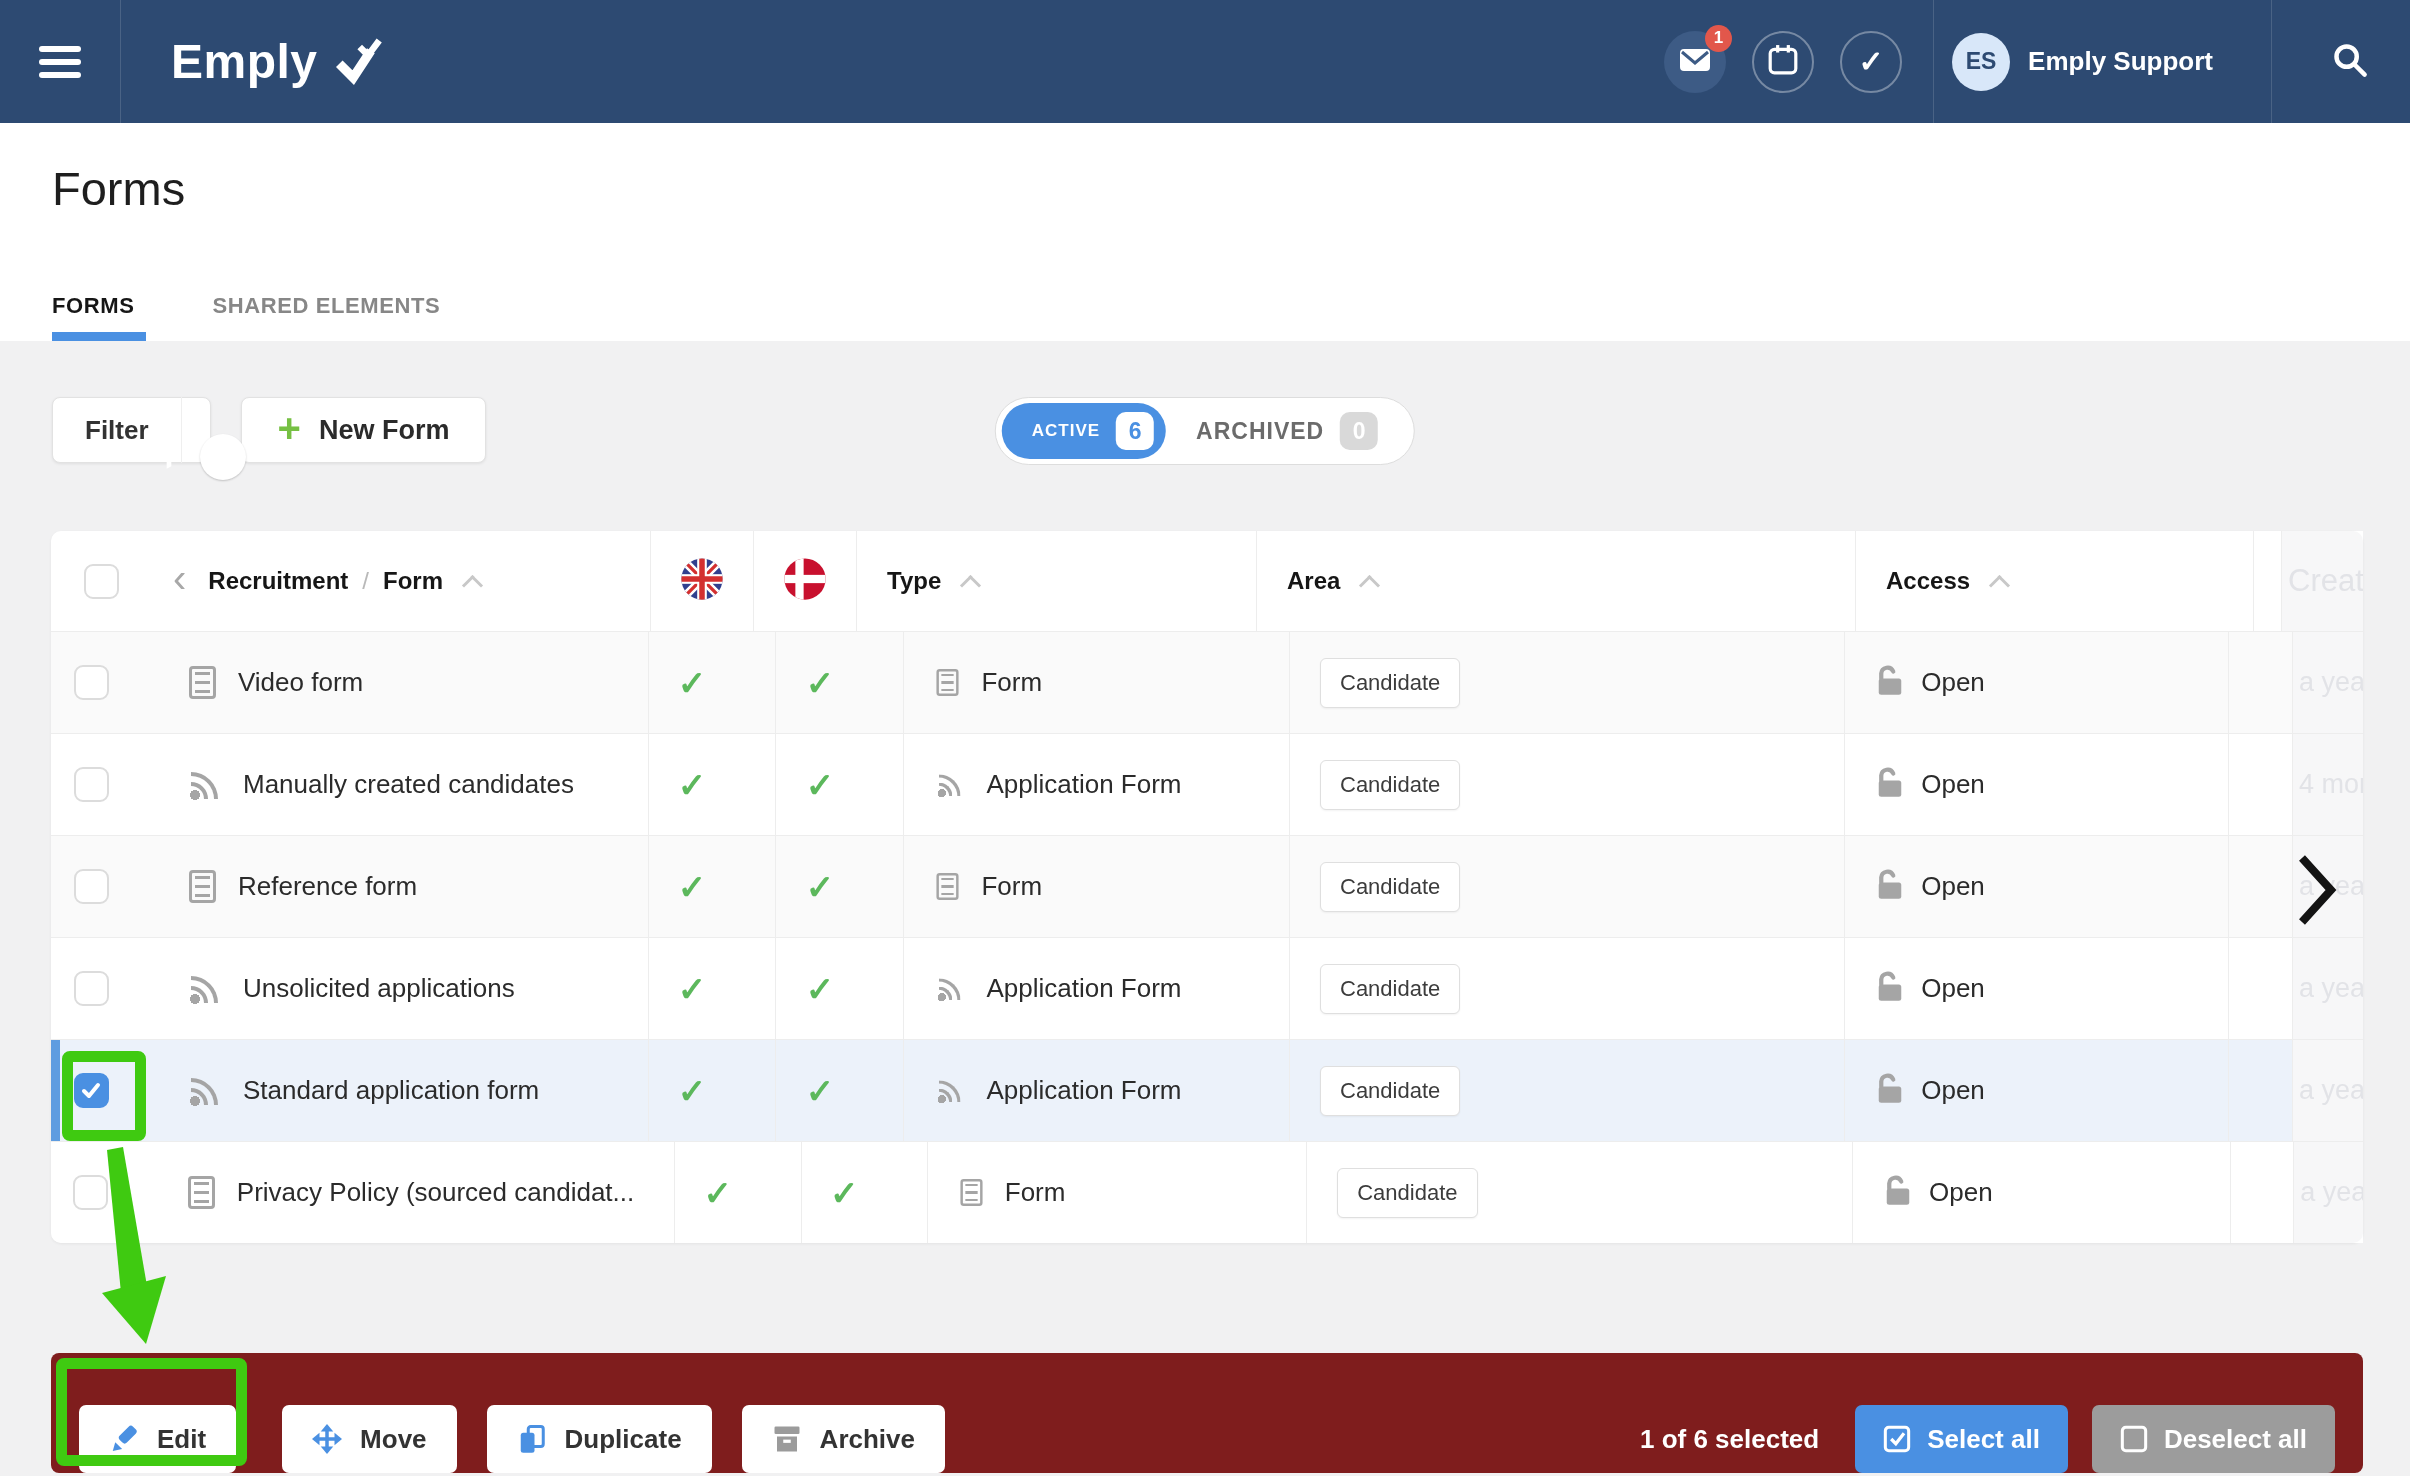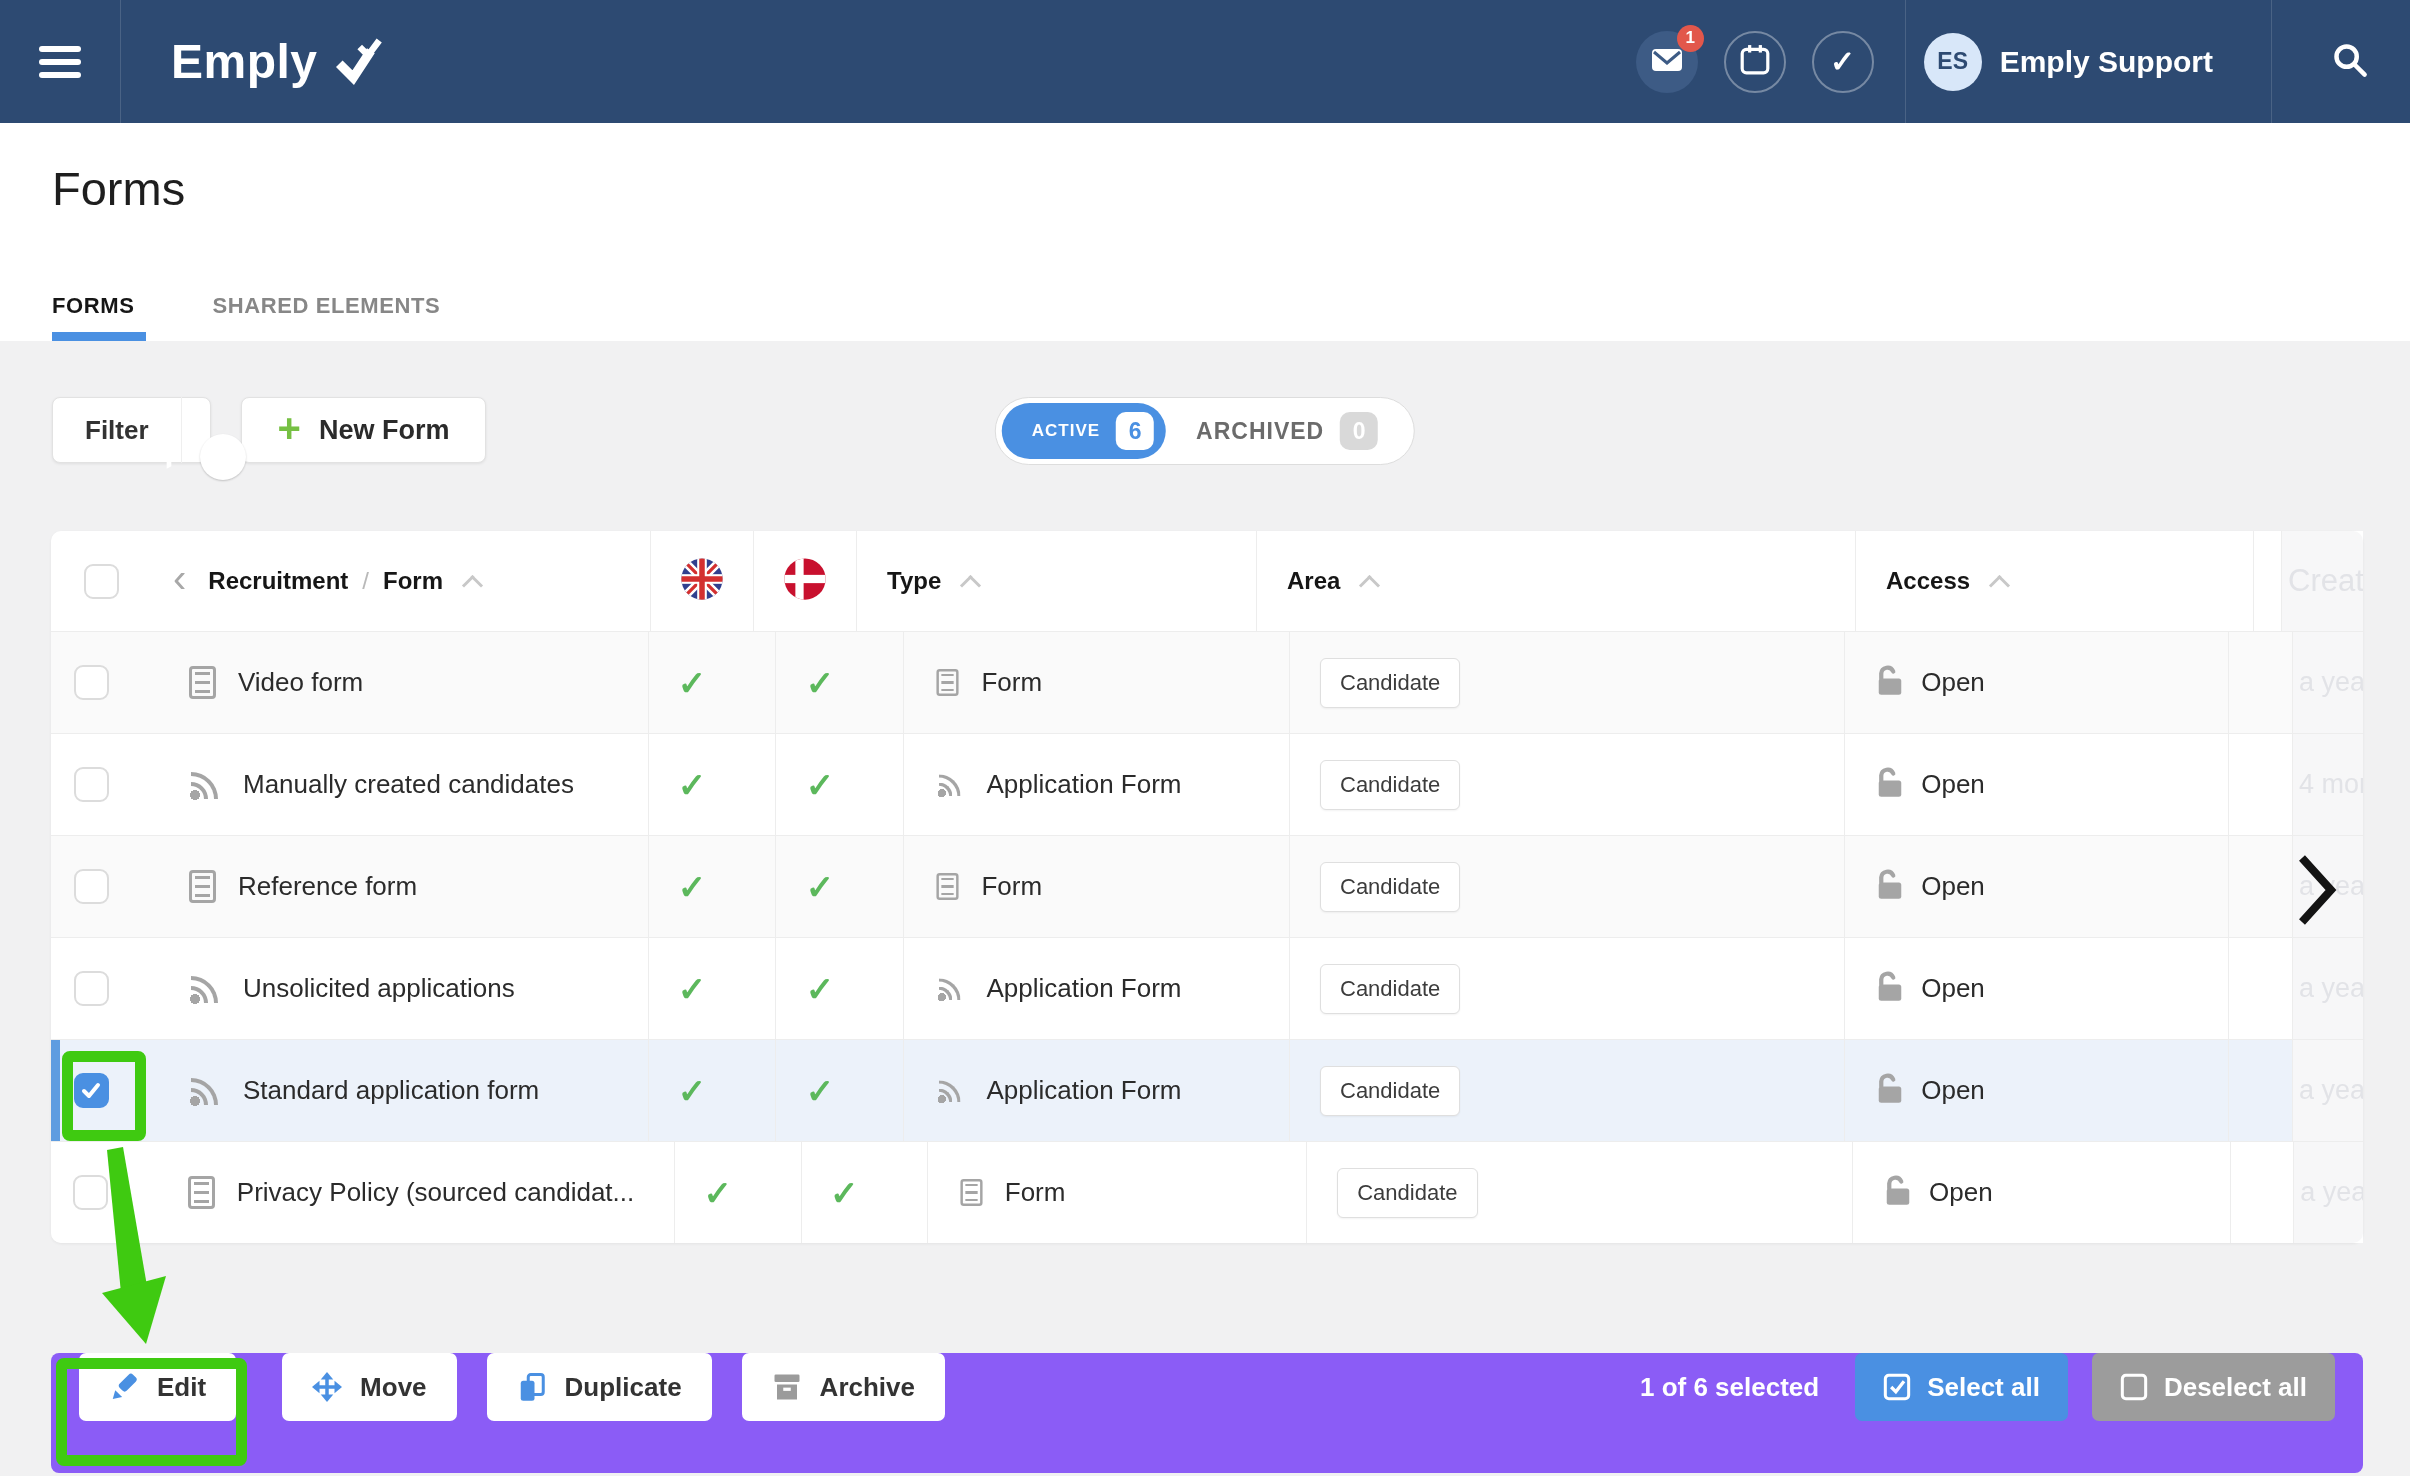--- a/index.html
+++ b/index.html
@@ -14,21 +14,21 @@
   .brand-name { color:#fff; font-size:48px; font-weight:700; letter-spacing:.5px; }
   .brand-mark { margin-left:12px; }
   .topbar-right { position:absolute; right:0; top:0; height:100%; display:flex; align-items:center; }
   .tb-circle { width:62px; height:62px; border-radius:50%; display:flex; align-items:center; justify-content:center; position:relative; margin:0 13px; cursor:pointer; }
   .tb-filled { background:#3d5b85; }
   .tb-ring { border:2px solid rgba(255,255,255,.35); }
   .tb-badge { position:absolute; top:-6px; right:-6px; min-width:27px; height:27px; border-radius:14px; background:#e2574b; color:#fff; font-size:17px; font-weight:700; display:flex; align-items:center; justify-content:center; padding:0 6px; }
   .tb-check-glyph { color:#fff; font-size:30px; font-weight:700; }
   .tb-divider { width:1px; height:123px; background:rgba(255,255,255,.14); margin:0 18px; }
   .avatar { width:58px; height:58px; border-radius:50%; background:#d8e7f9; color:#2d4a72; font-weight:700; font-size:23px; display:flex; align-items:center; justify-content:center; }
-  .user-name { color:#fff; font-size:30px; font-weight:700; margin:0 40px 0 18px; }
+  .user-name { color:#fff; font-size:26px; font-weight:700; margin:0 40px 0 18px; }
   .search-wrap { width:120px; display:flex; align-items:center; justify-content:center; cursor:pointer; }
 
   
   .page-head { background:#fff; height:218px; padding-left:52px; position:relative; }
   .page-title { font-size:47px; font-weight:400; color:#1e1e1e; padding-top:38px; }
   .tabs { position:absolute; bottom:0; left:52px; display:flex; }
   .tab { font-size:22px; font-weight:700; letter-spacing:.6px; padding-bottom:22px; margin-right:78px; position:relative; cursor:pointer; }
   .tab.active { color:#161616; }
   .tab.inactive { color:#878787; }
   .tab.active::after { content:""; position:absolute; left:0; right:-12px; bottom:0; height:9px; background:#4a90e2; }
@@ -96,21 +96,21 @@
   .gicon { display:inline-block; position:relative; flex-shrink:0; }
   .ic-form { width:27px; height:33px; border:3px solid #a5a5a5; border-radius:4px; }
   .ic-form::before { content:""; position:absolute; left:3px; right:3px; top:3px; bottom:3px; background:repeating-linear-gradient(to bottom,#a5a5a5 0 3px,transparent 3px 9px); }
   .ic-feed { width:32px; height:32px; background:radial-gradient(circle at 6px 26px,#a5a5a5 0 5px,transparent 5px); }
   .ic-feed::before { content:""; position:absolute; left:2px; bottom:2px; width:13px; height:13px; border-top:4px solid #a5a5a5; border-right:4px solid #a5a5a5; border-top-right-radius:100%; }
   .ic-feed::after { content:""; position:absolute; left:2px; bottom:2px; width:23px; height:23px; border-top:4px solid #a5a5a5; border-right:4px solid #a5a5a5; border-top-right-radius:100%; }
   .type-icon { transform:scale(.82); }
   .big-chevron { position:absolute; left:2296px; top:852px; z-index:5; cursor:pointer; }
 
   
-  .action-bar { position:absolute; left:51px; right:47px; top:1353px; height:120px; background:#8b5cf6; border-radius:8px; display:flex; align-items:flex-start; padding:0 28px; }
+  .action-bar { position:absolute; left:51px; right:47px; top:1353px; height:120px; background:#7f1d1d; border-radius:8px; display:flex; align-items:flex-end; padding:0 28px; }
   .ab-btn { background:#fff; border-radius:7px; height:68px; display:flex; align-items:center; padding:0 30px; margin-right:30px; cursor:pointer; font-size:26px; font-weight:700; color:#333; }
   .ab-btn svg { margin-right:18px; }
   .ab-btn-edit { margin-right:46px; }
   .ab-right { margin-left:auto; display:flex; align-items:center; }
   .ab-status { color:#fff; font-size:26px; font-weight:700; margin-right:36px; }
   .ab-select { background:#4a90e2; color:#fff; border-radius:7px; height:68px; display:flex; align-items:center; padding:0 28px; font-size:26px; font-weight:700; margin-right:24px; cursor:pointer; }
   .ab-deselect { background:#9c9c9c; color:#fff; border-radius:7px; height:68px; display:flex; align-items:center; padding:0 28px; font-size:26px; font-weight:700; cursor:pointer; }
   .ab-select svg, .ab-deselect svg { margin-right:16px; }
 
   

